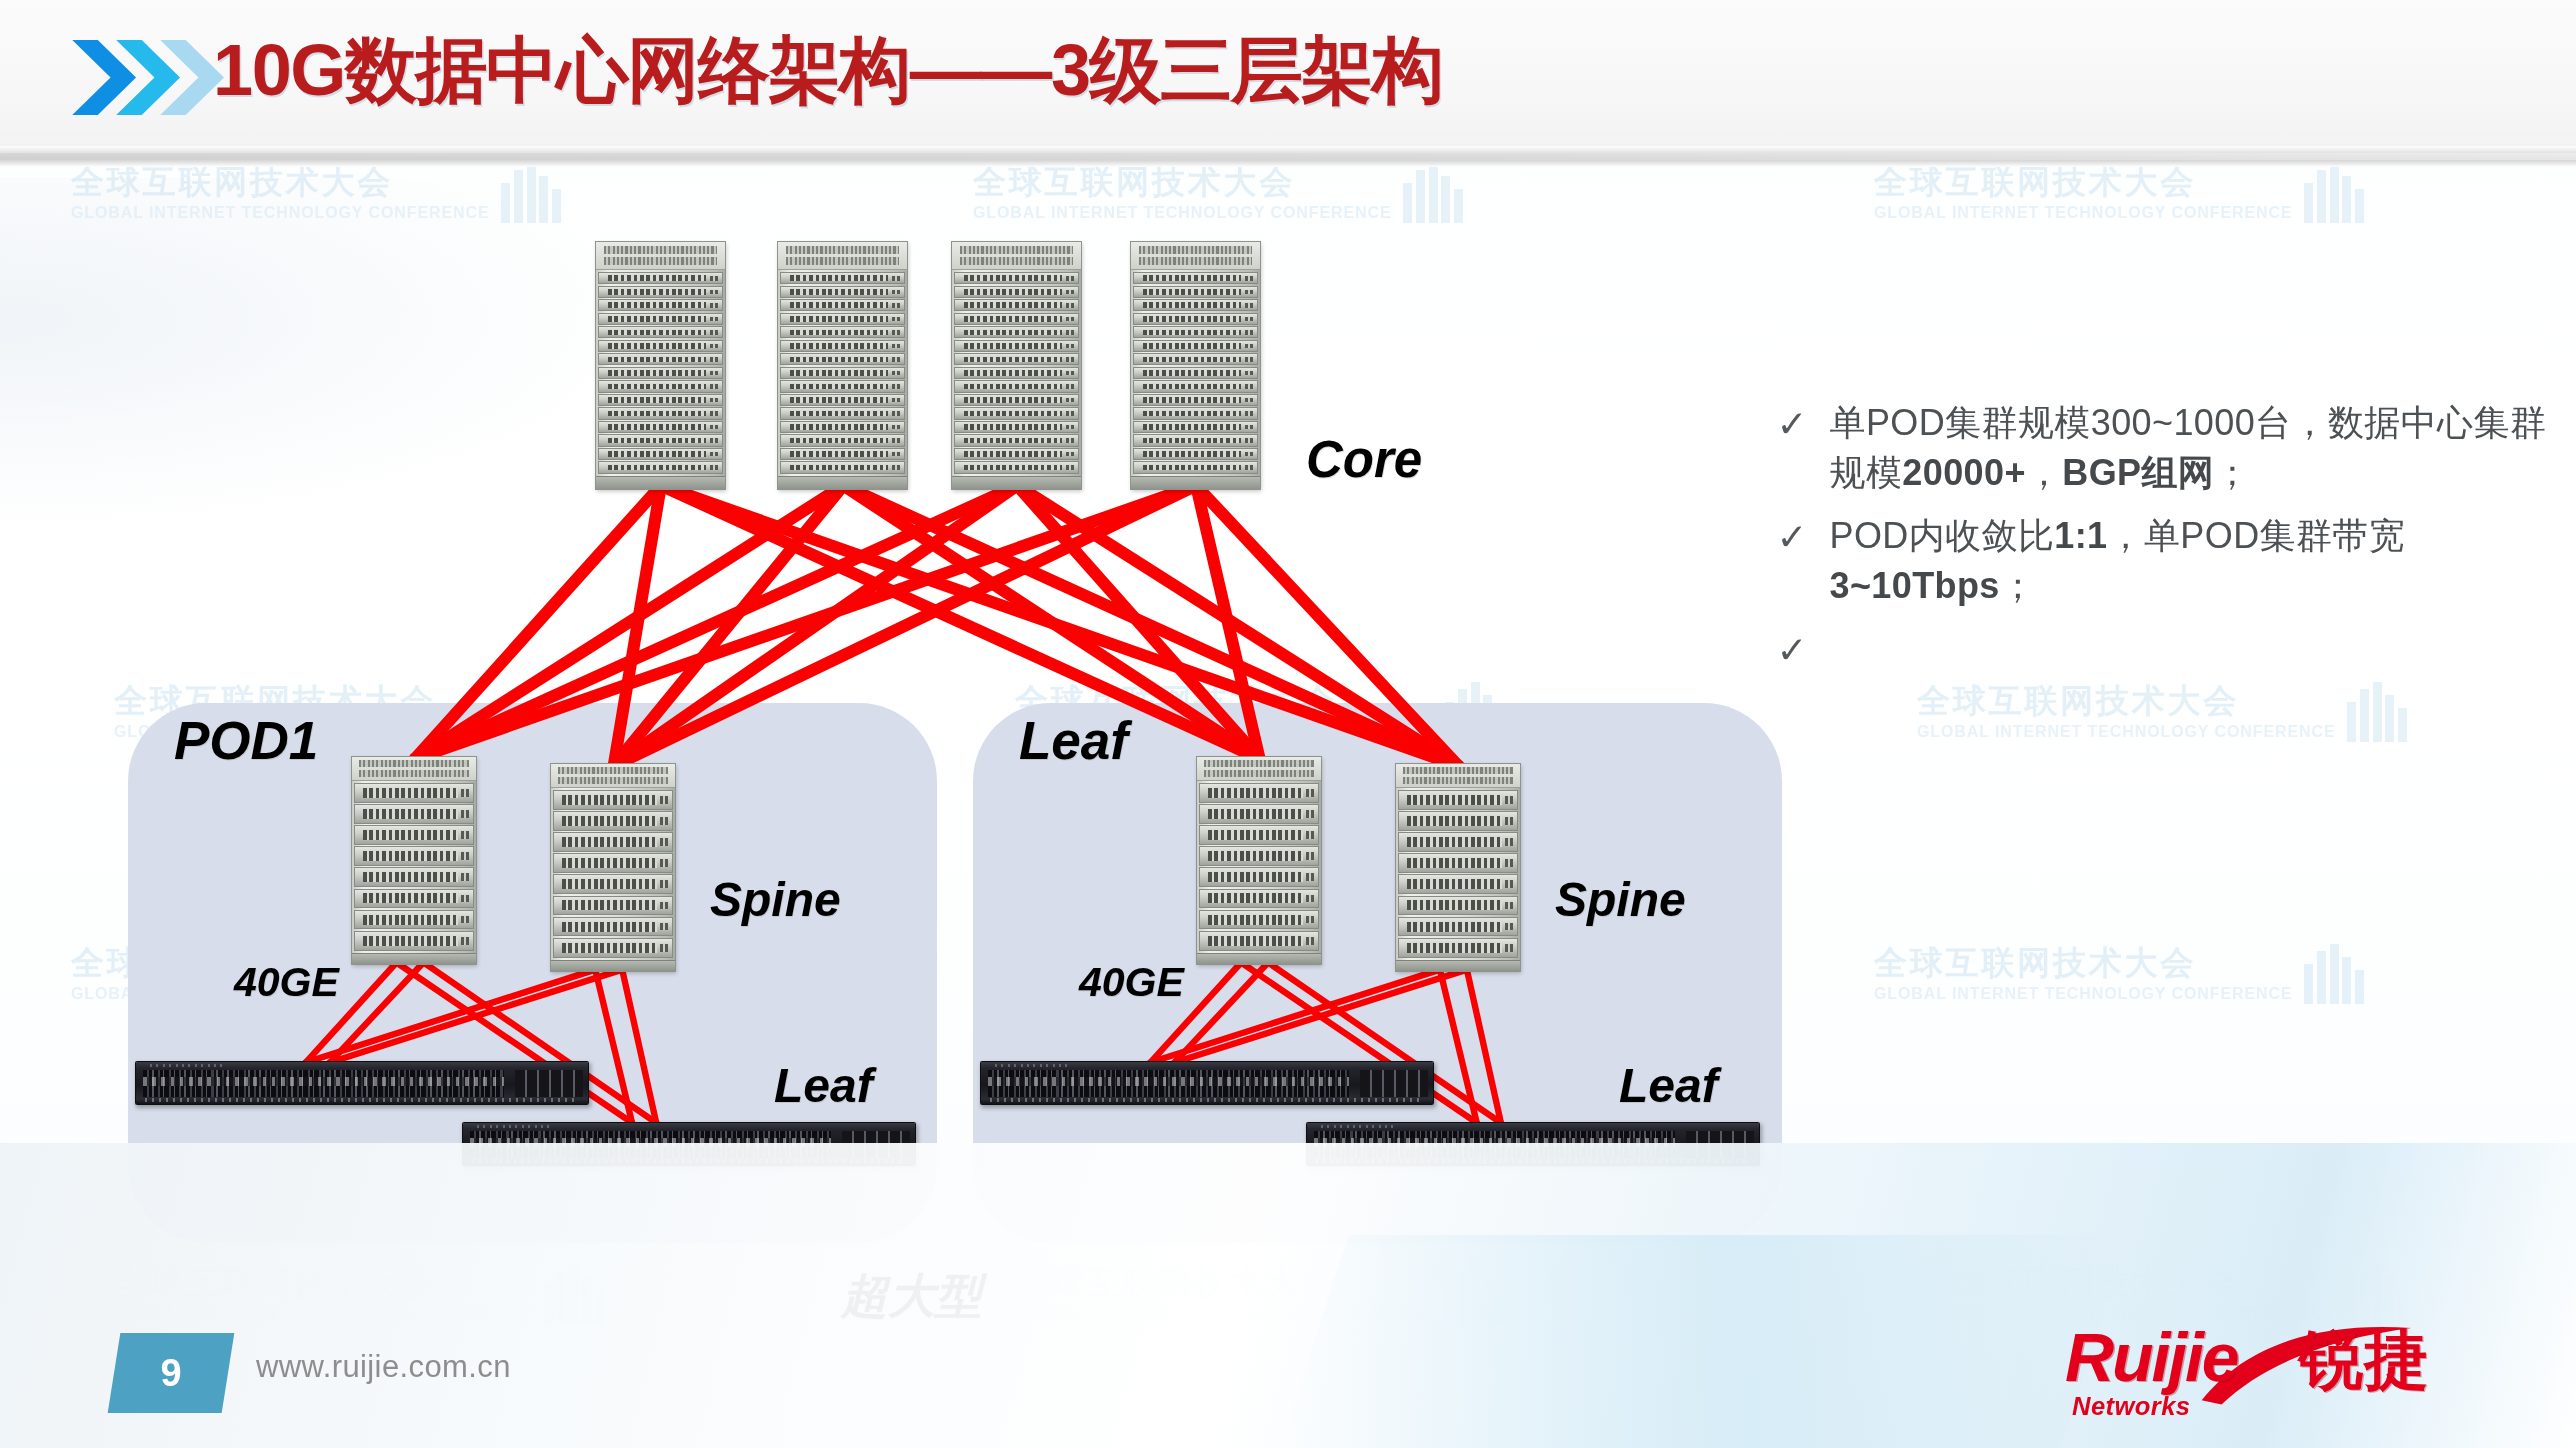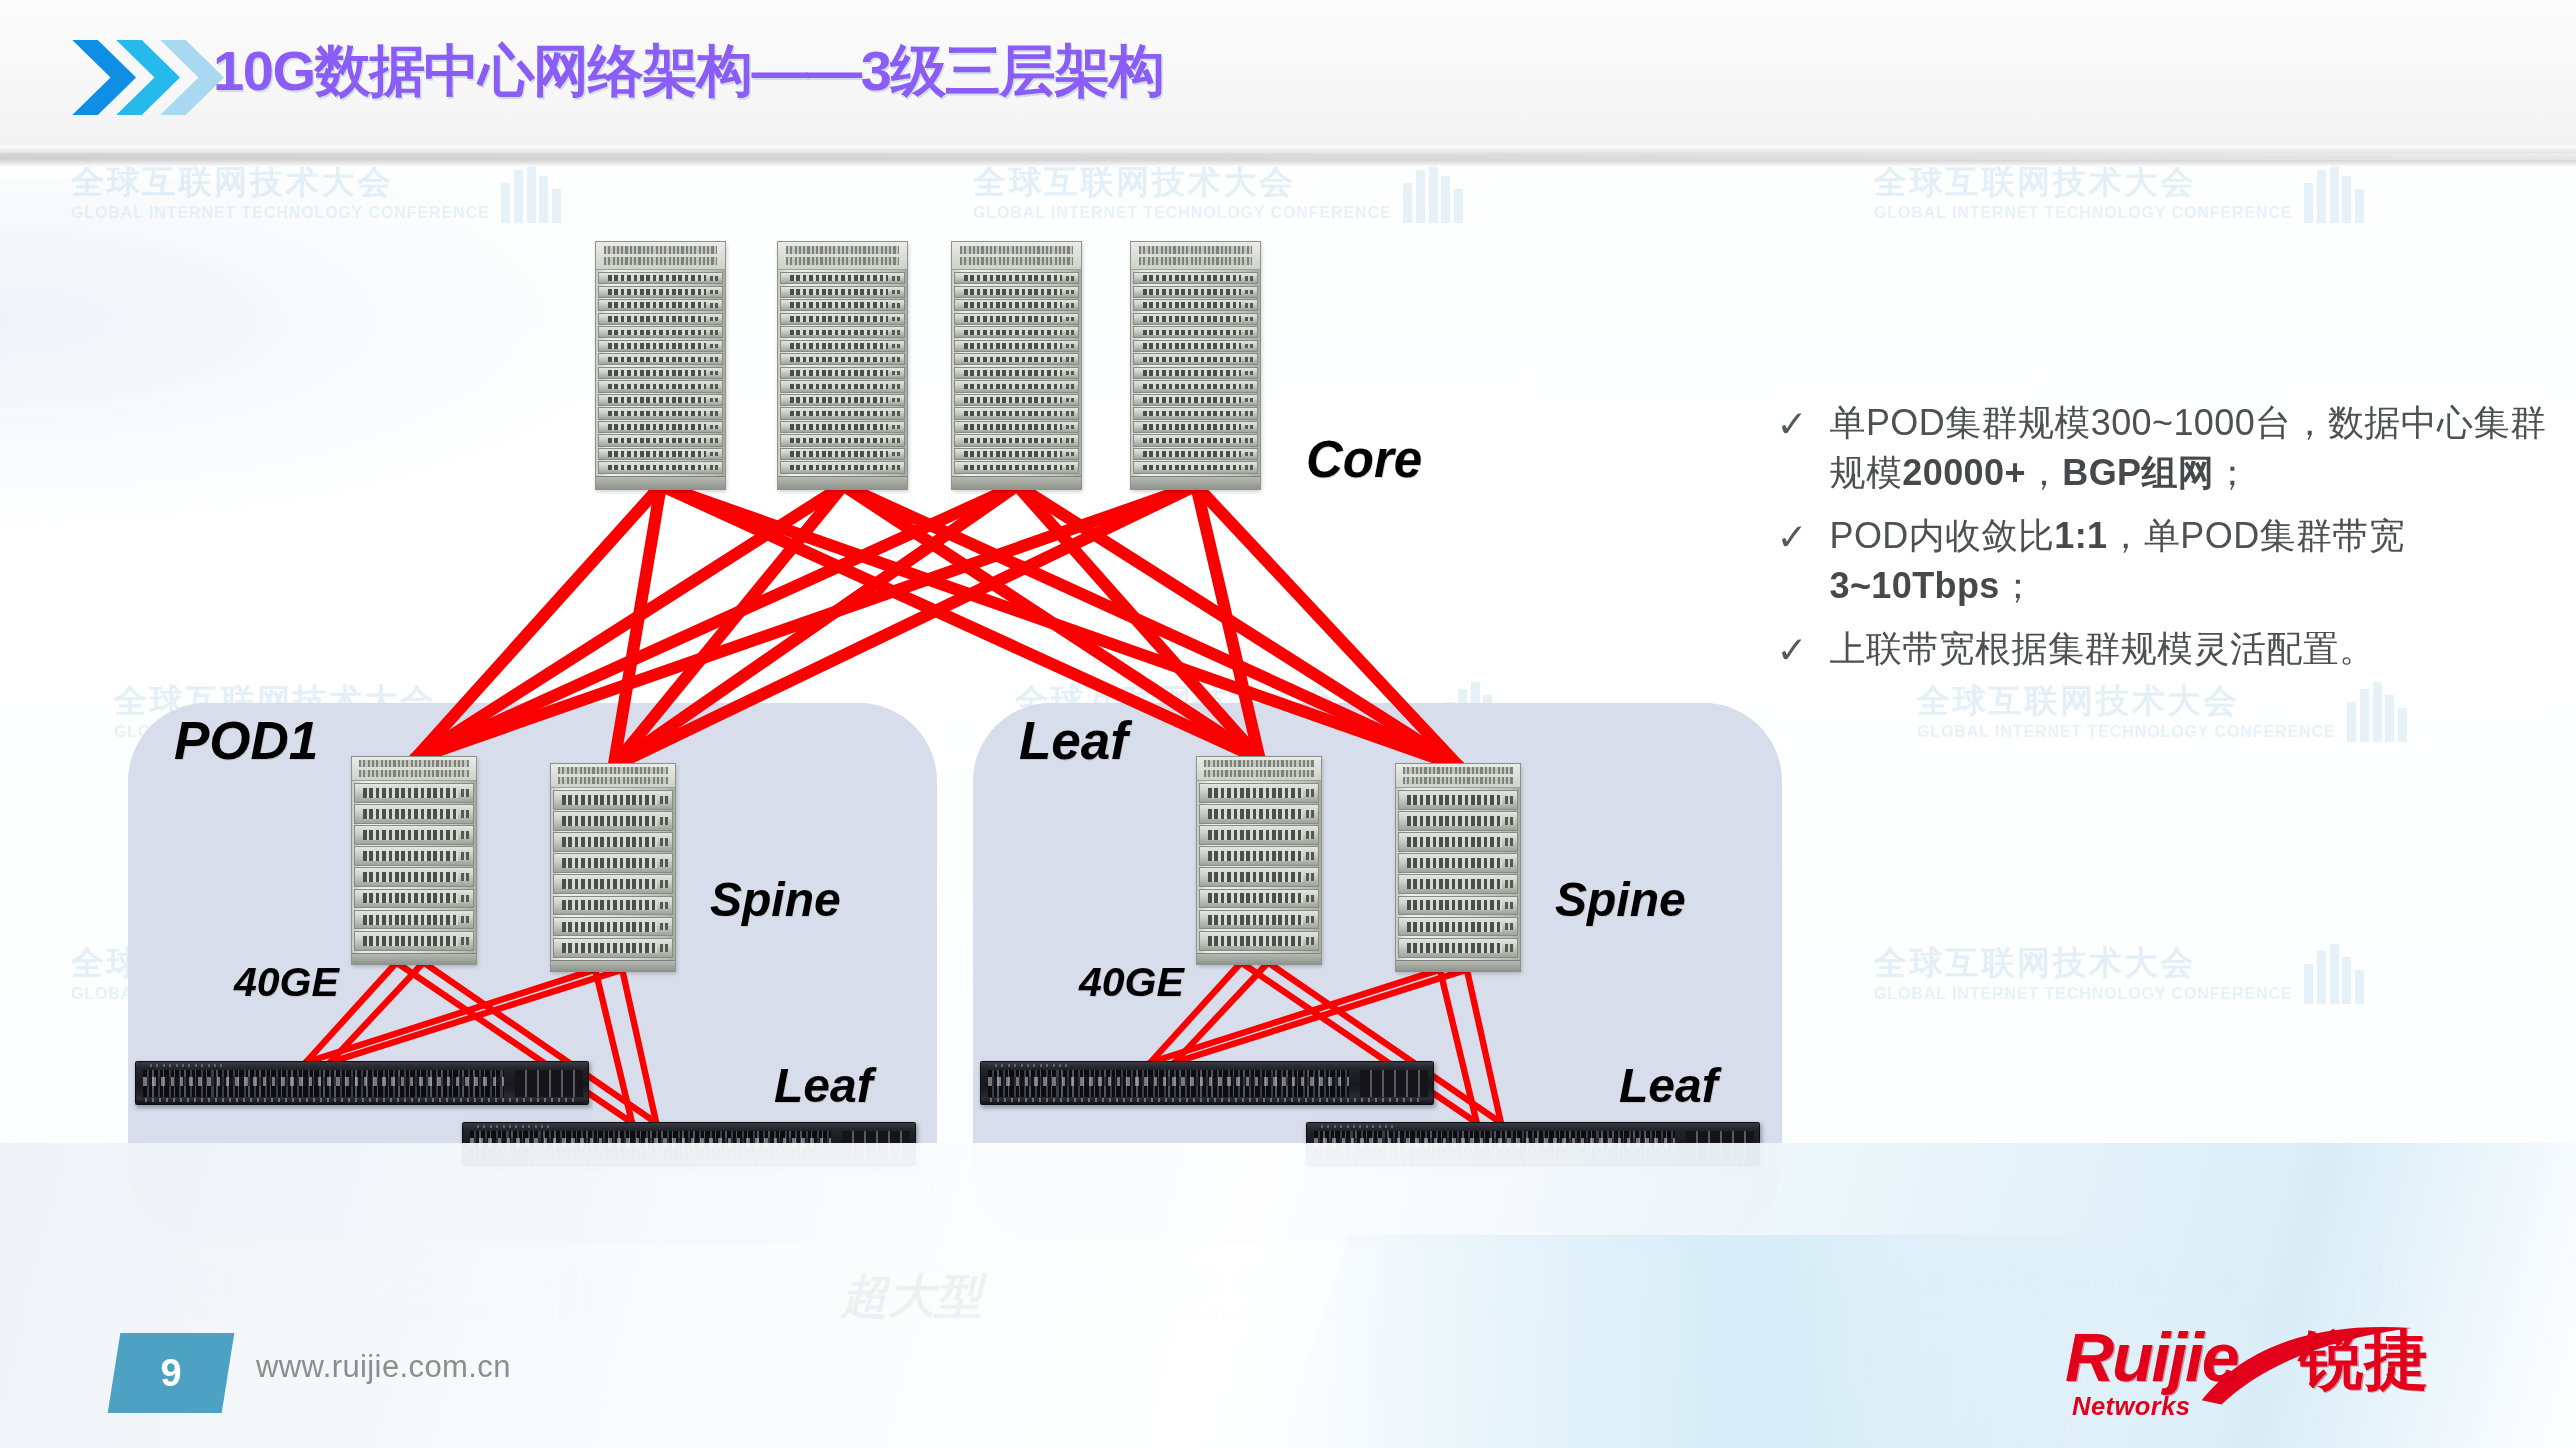--- a/index.html
+++ b/index.html
@@ -33,22 +33,22 @@
   .hdr-rule{position:absolute;left:0;top:146px;width:2576px;height:21px;
     background:linear-gradient(180deg,#ffffff 0%,#d6d6d6 45%,#c9c9c9 62%,#ffffff 100%);opacity:.9;}
   .hdr-rule2{position:absolute;left:0;top:153px;width:2576px;height:7px;
     background:linear-gradient(90deg,#d0d0d0 0%,#dcdcdc 55%,#f2f2f2 100%);opacity:.65;}
 
   .chevrons{position:absolute;left:68px;top:34px;width:156px;height:87px;}
   .chevrons svg{display:block;}
 
   .title{
     position:absolute;left:213px;top:17px;
-    font-size:56px;line-height:107px;font-weight:bold;
-    color:#8b5cf6;letter-spacing:-1.4px;white-space:nowrap;
+    font-size:72px;line-height:107px;font-weight:bold;
+    color:#b91c1c;letter-spacing:-1.4px;white-space:nowrap;
     text-shadow:1.4px 2.1px 0 rgba(120,170,200,.32);
   }
 
   
   .wm{position:absolute;pointer-events:none;user-select:none;opacity:.55;}
   .wm-inner{display:flex;align-items:center;gap:11.4px;}
   .wm-txt{display:flex;flex-direction:column;line-height:1;}
   .wm-cn{font-size:33px;letter-spacing:2.8px;color:#cfe4f2;font-weight:bold;white-space:nowrap;}
   .wm-en{font-size:16px;letter-spacing:0.9px;color:#d6e8f4;margin-top:6.4px;white-space:nowrap;font-weight:bold;}
   .wm-mark{position:relative;width:61px;height:60px;}
@@ -569,21 +569,20 @@
       <div class="bullet">
         <span class="tick">✓</span>
         <span class="btxt">单POD集群规模300~1000台，数据中心集群规模<b>20000+</b>，<b>BGP组网</b>；</span>
       </div>
       <div class="bullet">
         <span class="tick">✓</span>
         <span class="btxt">POD内收敛比<b>1:1</b>，单POD集群带宽<b>3~10Tbps</b>；</span>
       </div>
       <div class="bullet">
         <span class="tick">✓</span>
-        <span class="btxt">上联带宽根据集群规模灵活配置。</span>
       </div>
     </div>
 
   <div class="bg-bottom-sweep"></div>
   <div class="bg-bottom-sweep2"></div>
 
   <div class="pagebox"></div>
   <div class="pagenum">9</div>
   <div class="site">www.ruijie.com.cn</div>
 

